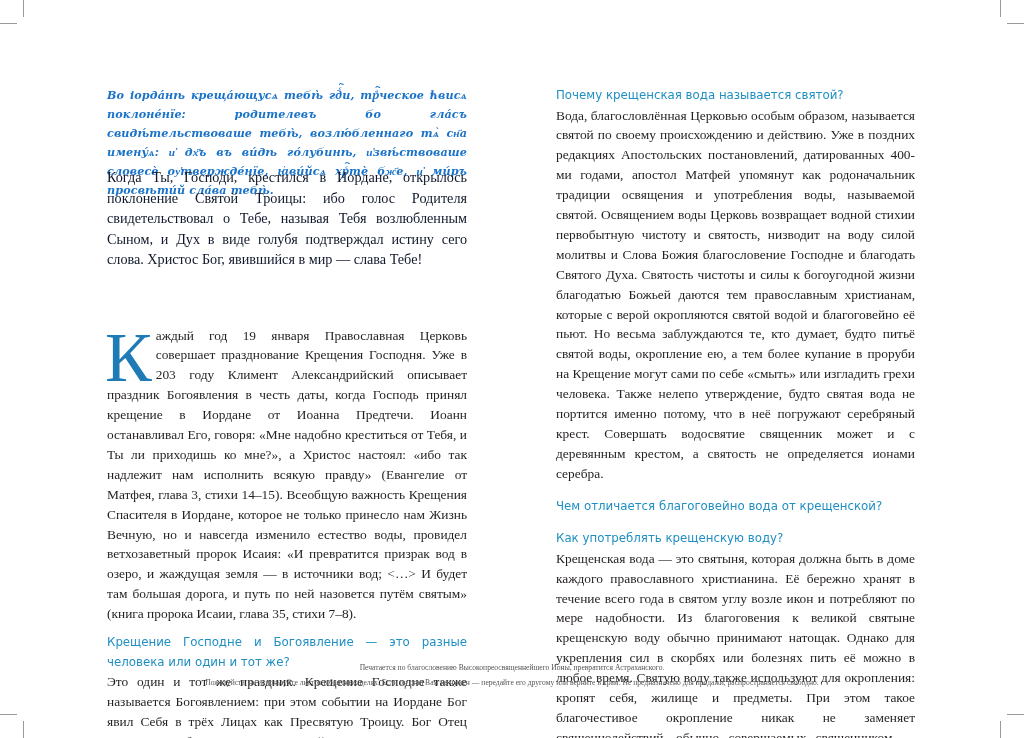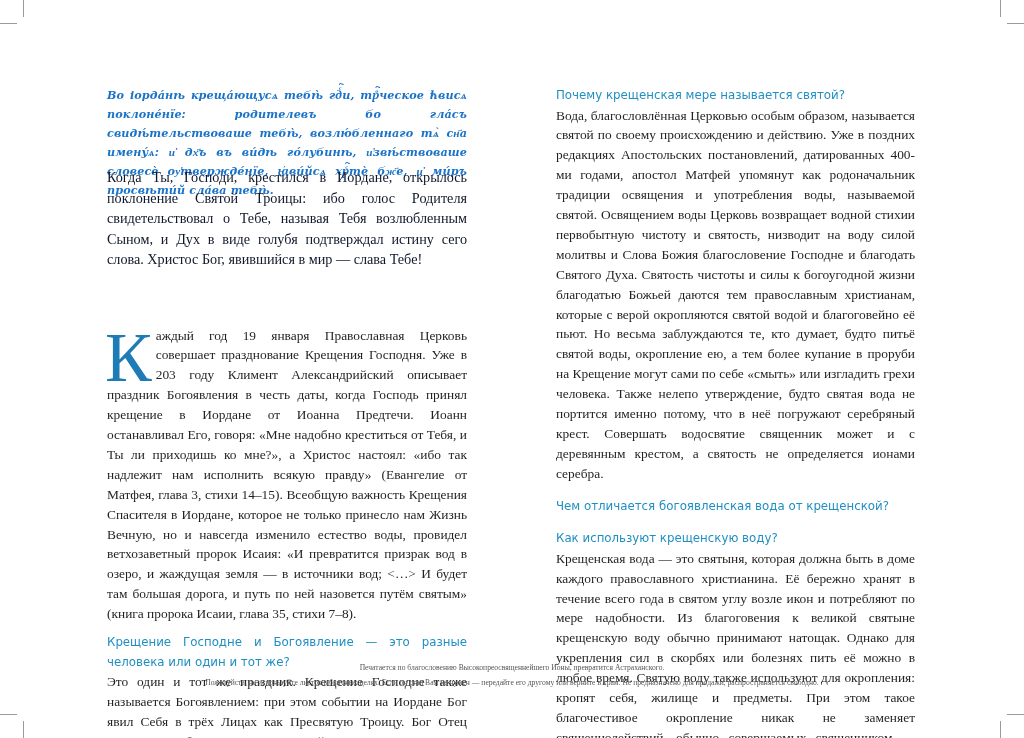--- a/index.html
+++ b/index.html
@@ -42,23 +42,23 @@
 
   <p class="body-text intro">
     <span class="dropcap">К</span><span>аждый год 19 января Православная Церковь совершает празднование Крещения Господня. Уже в 203 году Климент Александрийский описывает праздник Богоявления в честь даты, когда Господь принял крещение в Иордане от Иоанна Предтечи. Иоанн останавливал Его, говоря: «Мне надобно креститься от Тебя, и Ты ли приходишь ко мне?», а Христос настоял: «ибо так надлежит нам исполнить всякую правду» (Евангелие от Матфея, глава 3, стихи 14–15). Всеобщую важность Крещения Спасителя в Иордане, которое не только принесло нам Жизнь Вечную, но и навсегда изменило естество воды, провидел ветхозаветный пророк Исаия: «И превратится призрак вод в озеро, и жаждущая земля — в источники вод; &lt;…&gt; И будет там большая дорога, и путь по ней назовется путём святым» (книга пророка Исаии, глава 35, стихи 7–8).</span>
   </p>
 
   <p class="heading left-heading">Крещение Господне и Богоявление — это разные человека или один и тот же?</p>
   <p class="body-text">Это один и тот же праздник. Крещение Господне также называется Богоявлением: при этом событии на Иордане Бог явил Себя в трёх Лицах как Пресвятую Троицу. Бог Отец говорил с Неба о Сыне, Сын Божий крестился от Иоанна и был засвидетельствован от Бога Отца, Дух Святой сошел на Сына в виде голубя.</p>
 </div>
 
 <div class="right-col">
-  <p class="heading right-heading">Почему крещенская мере называется святой?</p>
+  <p class="heading right-heading">Почему крещенская вода называется святой?</p>
   <p class="body-text">Вода, благословлённая Церковью особым образом, называется святой по своему происхождению и действию. Уже в поздних редакциях Апостольских постановлений, датированных 400-ми годами, апостол Матфей упомянут как родоначальник традиции освящения и употребления воды, называемой святой. Освящением воды Церковь возвращает водной стихии первобытную чистоту и святость, низводит на воду силой молитвы и Слова Божия благословение Господне и благодать Святого Духа. Святость чистоты и силы к богоугодной жизни благодатью Божьей даются тем православным христианам, которые с верой окропляются святой водой и благоговейно её пьют. Но весьма заблуждаются те, кто думает, будто питьё святой воды, окропление ею, а тем более купание в проруби на Крещение могут сами по себе «смыть» или изгладить грехи человека. Также нелепо утверждение, будто святая вода не портится именно потому, что в неё погружают серебряный крест. Совершать водосвятие священник может и с деревянным крестом, а святость не определяется ионами серебра.</p>
 
-  <p class="heading gap">Чем отличается богоявленская вода от крещенской?</p>
+  <p class="heading gap">Чем отличается благоговейно вода от крещенской?</p>
 
-  <p class="heading gap">Как используют крещенскую воду?</p>
+  <p class="heading gap">Как употреблять крещенскую воду?</p>
   <p class="body-text">Крещенская вода — это святыня, которая должна быть в доме каждого православного христианина. Её бережно хранят в течение всего года в святом углу возле икон и потребляют по мере надобности. Из благоговения к великой святыне крещенскую воду обычно принимают натощак. Однако для укрепления сил в скорбях или болезнях пить её можно в любое время. Святую воду также используют для окропления: кропят себя, жилище и предметы. При этом такое благочестивое окропление никак не заменяет священнодействий, обычно совершаемых священником — Таинства крещения, освящения домов и предметов.</p>
 </div>
 
 <div class="footer" style="top:662px;">Печатается по благословению Высокопреосвященнейшего Ионы, превратится Астраханского.</div>
 <div class="footer" style="top:677px;">Пожалуйста, не используйте листок в бытовых целях. Если он стал Вам не нужен — передайте его другому или верните в храм. Не предназначено для продажи, распространяется свободно.</div>
 
 </body></html>

